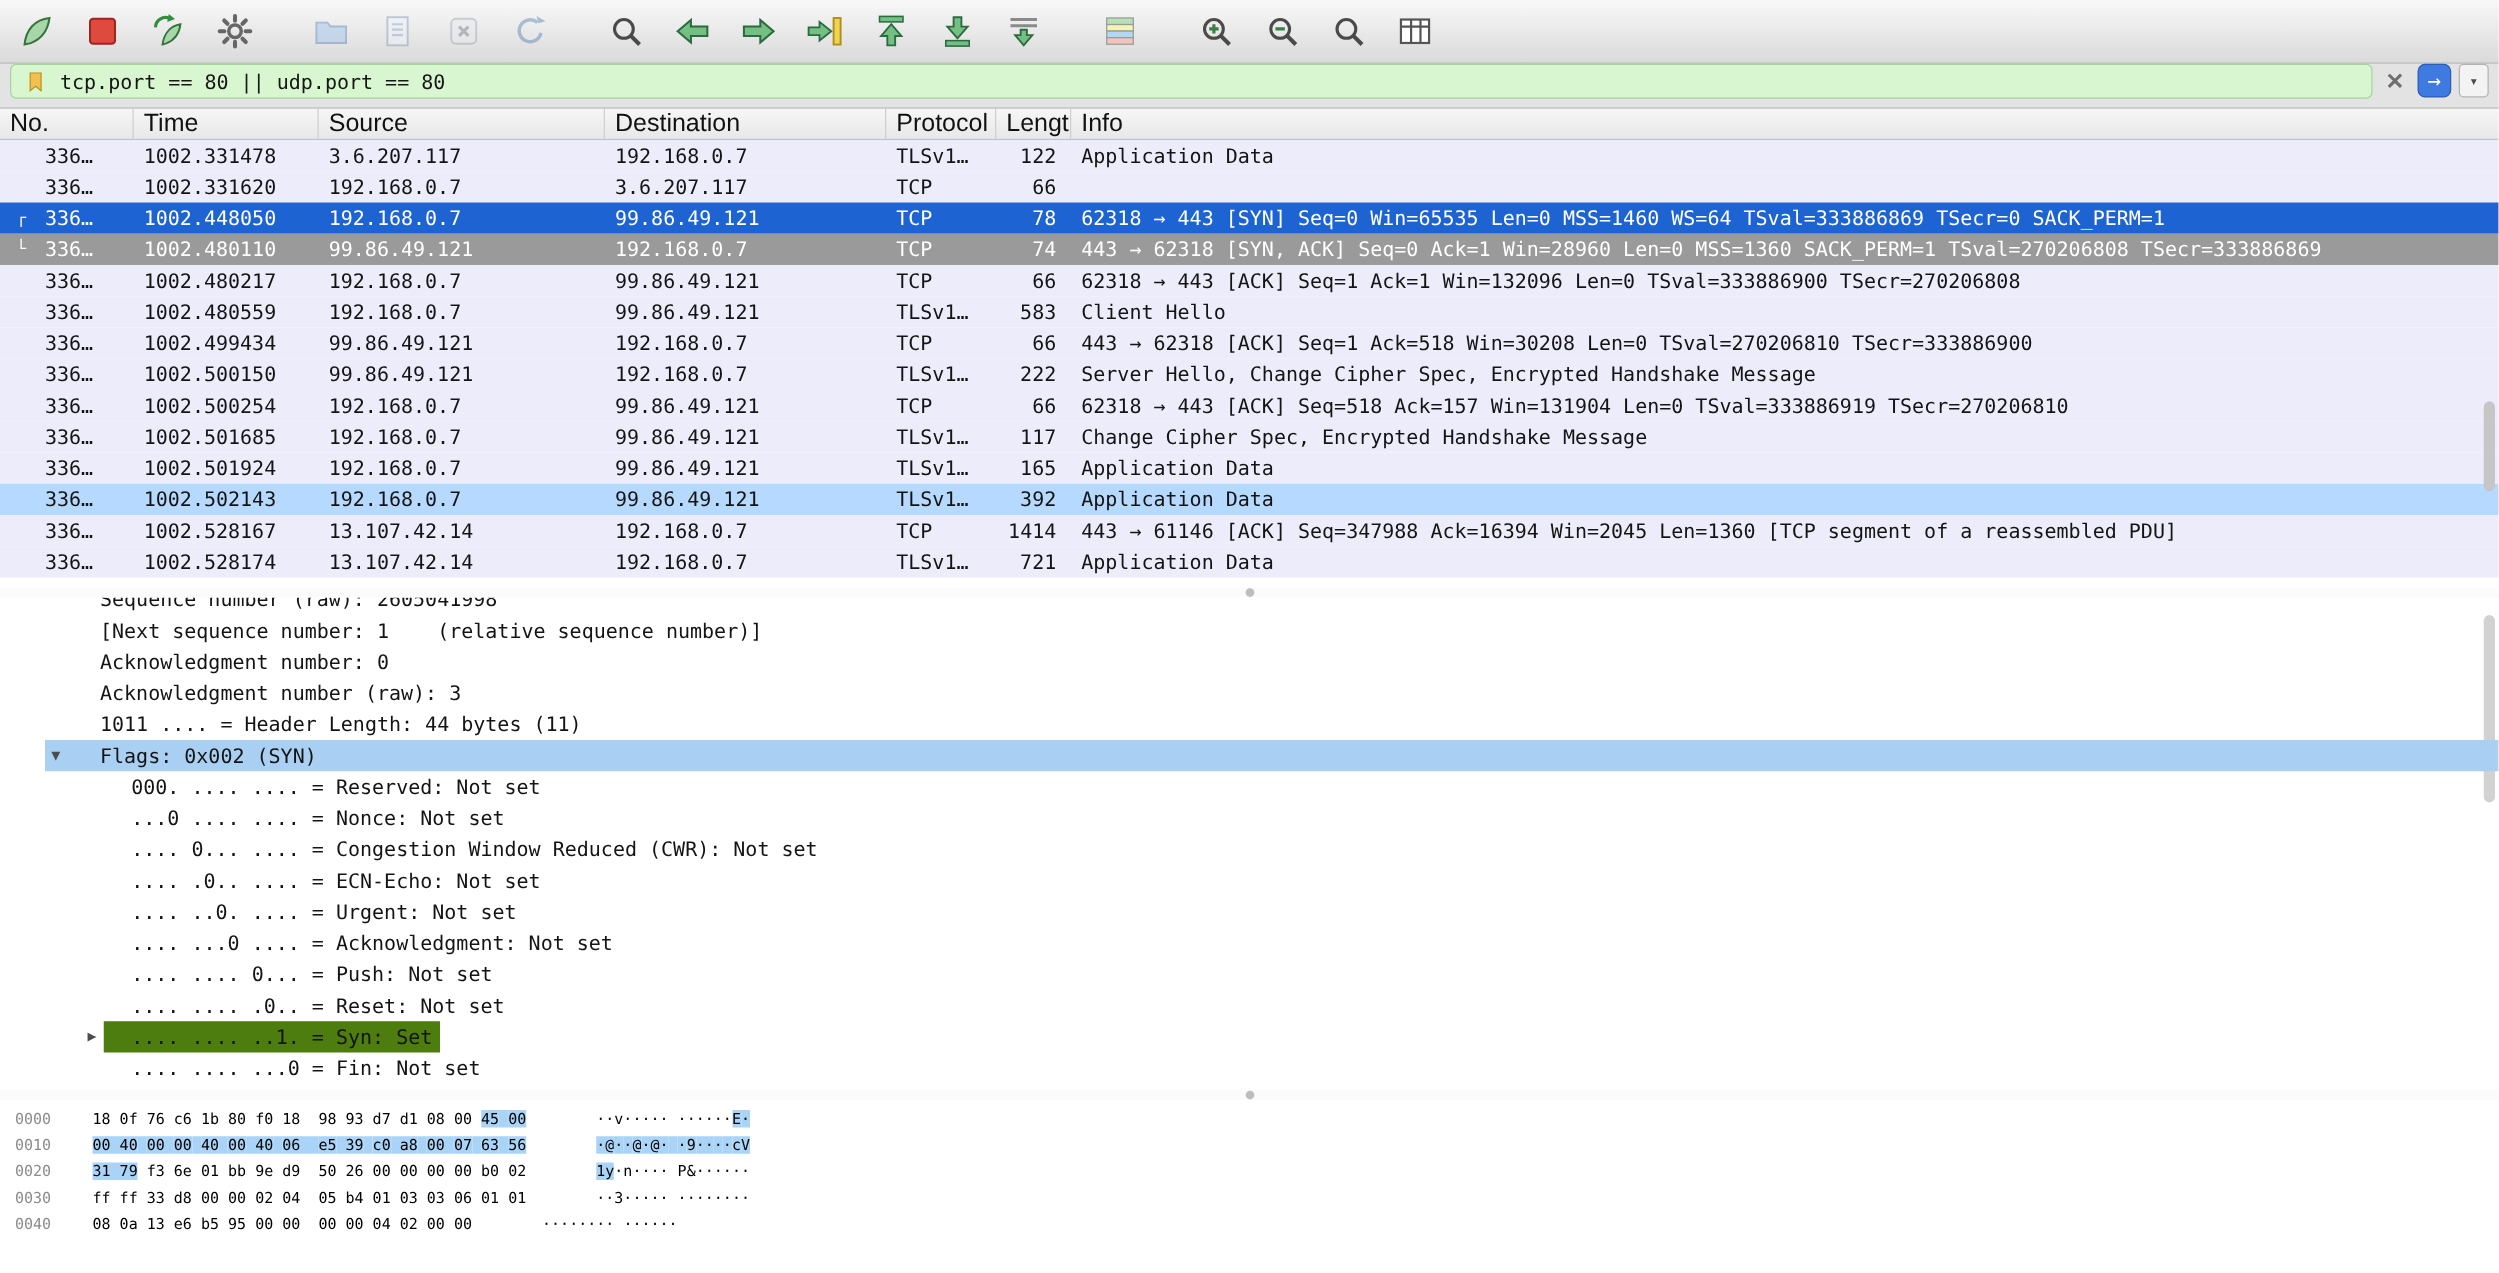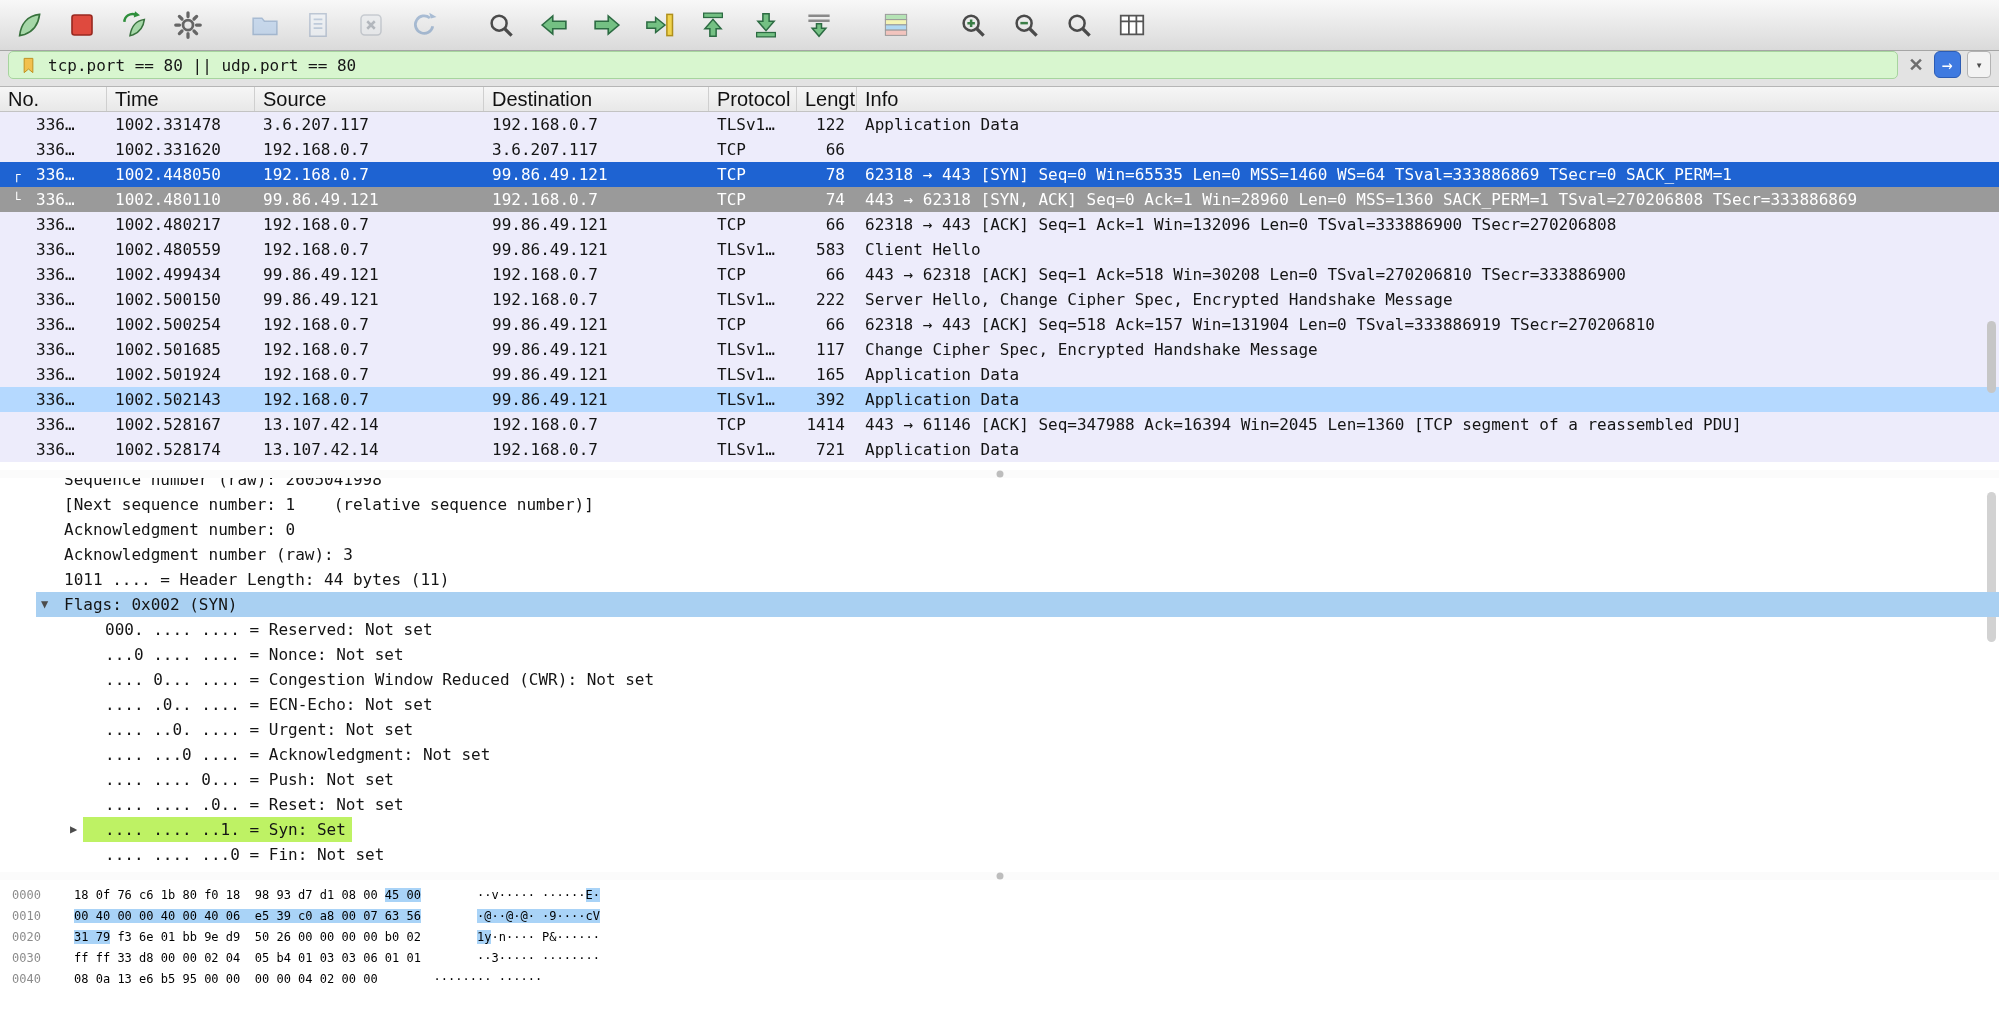--- a/index.html
+++ b/index.html
@@ -61,23 +61,23 @@
   .splitter::after{content:"";position:absolute;left:50%;top:50%;width:7px;height:7px;
     transform:translate(-50%,-50%);background:#bdbdbd;border-radius:50%}
 
   
   .detail{flex:0 0 394px;background:#fff;overflow:hidden;font-size:16px;color:#141414;position:relative}
   .clipwrap{height:14px;overflow:hidden}
   .clipwrap .d-line{margin-top:-11px}
   .d-line{height:25px;line-height:25px;white-space:pre;position:relative}
   .d-line.hl-row{background:linear-gradient(to right,#fff 36px,#a9d0f2 36px)}
   .d-line .arrow{position:absolute;top:0;color:#4c4c4c;font-size:12px}
-  .ind1{padding-left:64px}
+  .ind1{padding-left:80px}
   .ind2{padding-left:105px}
-  .hl-text{display:inline-block;height:25px;line-height:25px;background:#bef264;
+  .hl-text{display:inline-block;height:25px;line-height:25px;background:#4d7c0f;
     padding:0 6px 16px 22px;margin-left:-22px}
 
   
   .hex{flex:1 1 auto;background:#fff;padding-top:5px;font-size:12px}
   .h-row{height:21px;line-height:21px;display:flex;white-space:pre}
   .h-off{width:74px;flex:0 0 74px;padding-left:12px;color:#8c8c8c}
   .h-ascii{margin-left:56px}
   .hl{background:#a9d3f7}
 </style>
 </head>

